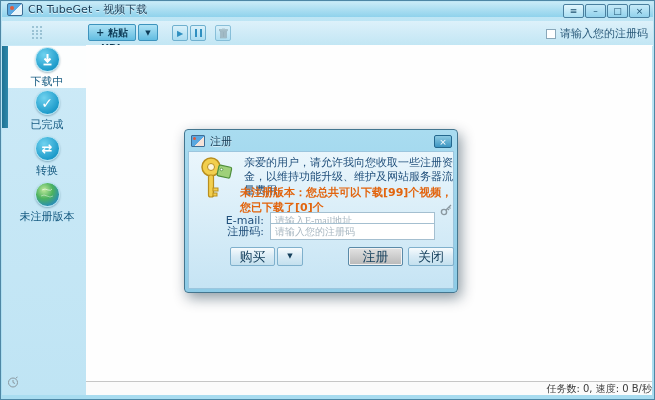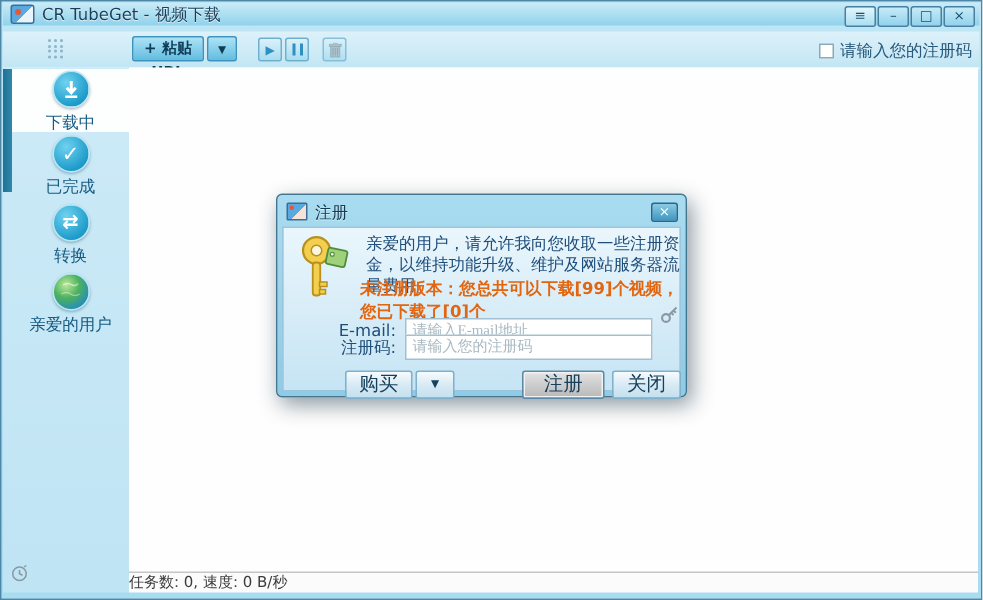--- a/index.html
+++ b/index.html
@@ -31,23 +31,23 @@
   .accent-strip{position:absolute;left:0;top:1px;width:6px;height:82px;background:linear-gradient(90deg,#1e7293,#2f88ab);}
   .side-item{position:absolute;left:6px;width:78px;height:42px;text-align:center;}
   .side-item.selected{background:#fdfefe;}
   .side-circle{width:25px;height:25px;margin:1px auto 0;border-radius:50%;background:radial-gradient(circle at 35% 30%,#6fd2ef,#1f9ccb 70%,#1383b2);border:1px solid #b9e6f4;box-shadow:0 1px 2px rgba(0,60,90,.35);color:#fff;display:flex;align-items:center;justify-content:center;box-sizing:border-box;}
   .side-circle svg{display:block;}
   .side-circle.globe{background:radial-gradient(circle at 35% 30%,#bde89a,#4cb25e 40%,#2a8fb3 75%,#0f5e8a);}
   .side-label{display:block;margin-top:2px;color:#155a80;font-size:11px;}
   .clock-ico{position:absolute;left:5px;bottom:7px;width:12px;height:12px;}
   
   .main{position:absolute;left:85px;top:44px;right:2px;bottom:17px;background:#fefefe;}
-  .statusbar{position:absolute;left:85px;right:2px;bottom:4px;height:13px;background:#fbfbfb;border-top:1px solid #c6c6c6;color:#3c3c3c;font-size:10px;text-align:left;line-height:13px;}
-  
-  .dialog{position:absolute;left:183px;top:128px;width:274px;height:136px;border:1px solid #44768f;border-radius:4px;background:linear-gradient(#a9dcf0,#8ecbe6);box-shadow:3px 5px 14px rgba(0,30,50,.45);box-sizing:border-box;}
+  .statusbar{position:absolute;left:85px;right:2px;bottom:4px;height:13px;background:#fbfbfb;border-top:1px solid #c6c6c6;color:#3c3c3c;font-size:10px;text-align:right;line-height:13px;}
+  
+  .dialog{position:absolute;left:183px;top:128px;width:274px;height:164px;border:1px solid #44768f;border-radius:4px;background:linear-gradient(#a9dcf0,#8ecbe6);box-shadow:3px 5px 14px rgba(0,30,50,.45);box-sizing:border-box;}
   .dlg-titlebar{position:absolute;left:3px;top:2px;right:3px;height:18px;display:flex;align-items:center;}
   .dlg-ico{width:12px;height:10px;margin:0 5px 0 3px;background:linear-gradient(135deg,#5aa8e0 0 55%,#f5e2d8 55%);border:1px solid #3c6e96;border-radius:1px;position:relative;}
   .dlg-ico::after{content:"";position:absolute;left:1px;top:1px;width:3px;height:3px;border-radius:50%;background:#e05a3a;}
   .dlg-title{color:#143a54;text-shadow:0 1px 0 rgba(255,255,255,.6);}
   .dlg-close{position:absolute;right:2px;top:3px;width:18px;height:13px;border:1px solid #24688e;border-radius:2px;background:linear-gradient(#8ccae2,#3d96c2);color:#fff;font-size:9px;line-height:12px;text-align:center;box-sizing:border-box;}
   .dlg-body{position:absolute;left:3px;right:3px;top:21px;bottom:3px;border:1px solid #9cc6de;background:linear-gradient(#eaf6fc,#c6e4f4);box-sizing:border-box;}
   .key-ico{position:absolute;left:8px;top:4px;}
   .dlg-msg{position:absolute;left:55px;top:4px;width:212px;color:#1f4e7a;line-height:14px;font-size:11px;}
   .dlg-warn{position:absolute;left:51px;top:33px;width:214px;color:#e2650f;font-weight:bold;font-size:11px;}
   .form-label{position:absolute;width:75px;text-align:right;color:#1f4e7a;line-height:17px;}
@@ -138,21 +138,21 @@
     </div>
 
     <div class="side-item" style="top:136px;">
       <span class="side-circle globe">
         <svg width="17" height="17" viewBox="0 0 17 17">
             <ellipse cx="8.5" cy="8.5" rx="7.5" ry="7.5" fill="none"></ellipse>
             <path d="M3 4 Q6 2 9 4 Q12 5 13 3" stroke="rgba(255,255,255,.55)" stroke-width="1" fill="none"></path>
             <path d="M2 10 Q5 8 8 10 Q11 12 14 10" stroke="rgba(255,255,255,.4)" stroke-width="1" fill="none"></path>
           </svg>
       </span>
-      <span class="side-label">亲爱的用户</span>
+      <span class="side-label">未注册版本</span>
     </div>
 
     <span class="clock-ico">
       <svg width="12" height="12" viewBox="0 0 12 12">
           <circle cx="6" cy="6.5" r="4.5" fill="none" stroke="#8a98a0" stroke-width="1"></circle>
           <path d="M6 4 v2.5 l2 1" stroke="#8a98a0" stroke-width="1" fill="none"></path>
           <line x1="9" y1="2" x2="10.5" y2="1" stroke="#8a98a0" stroke-width="1"></line>
         </svg>
     </span>
   </div>

